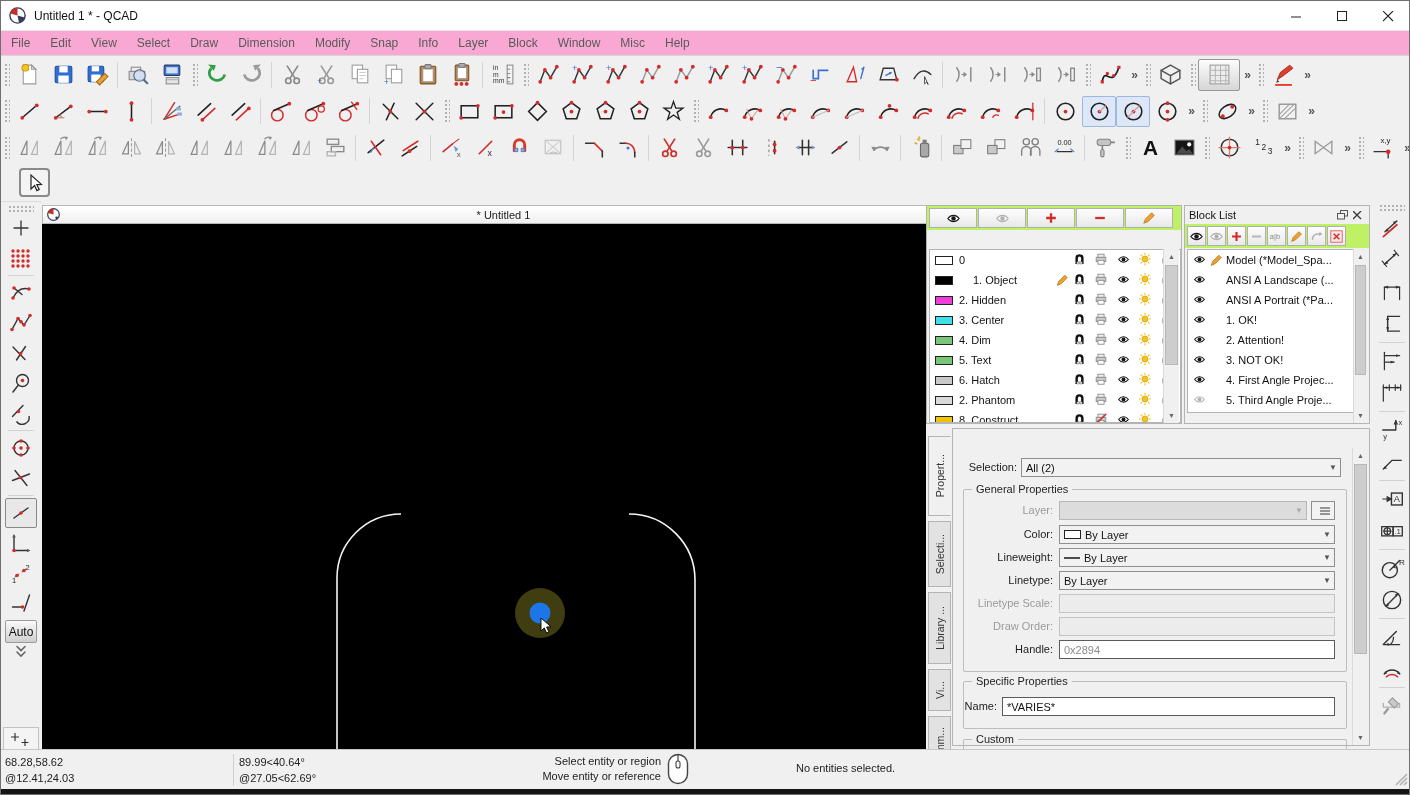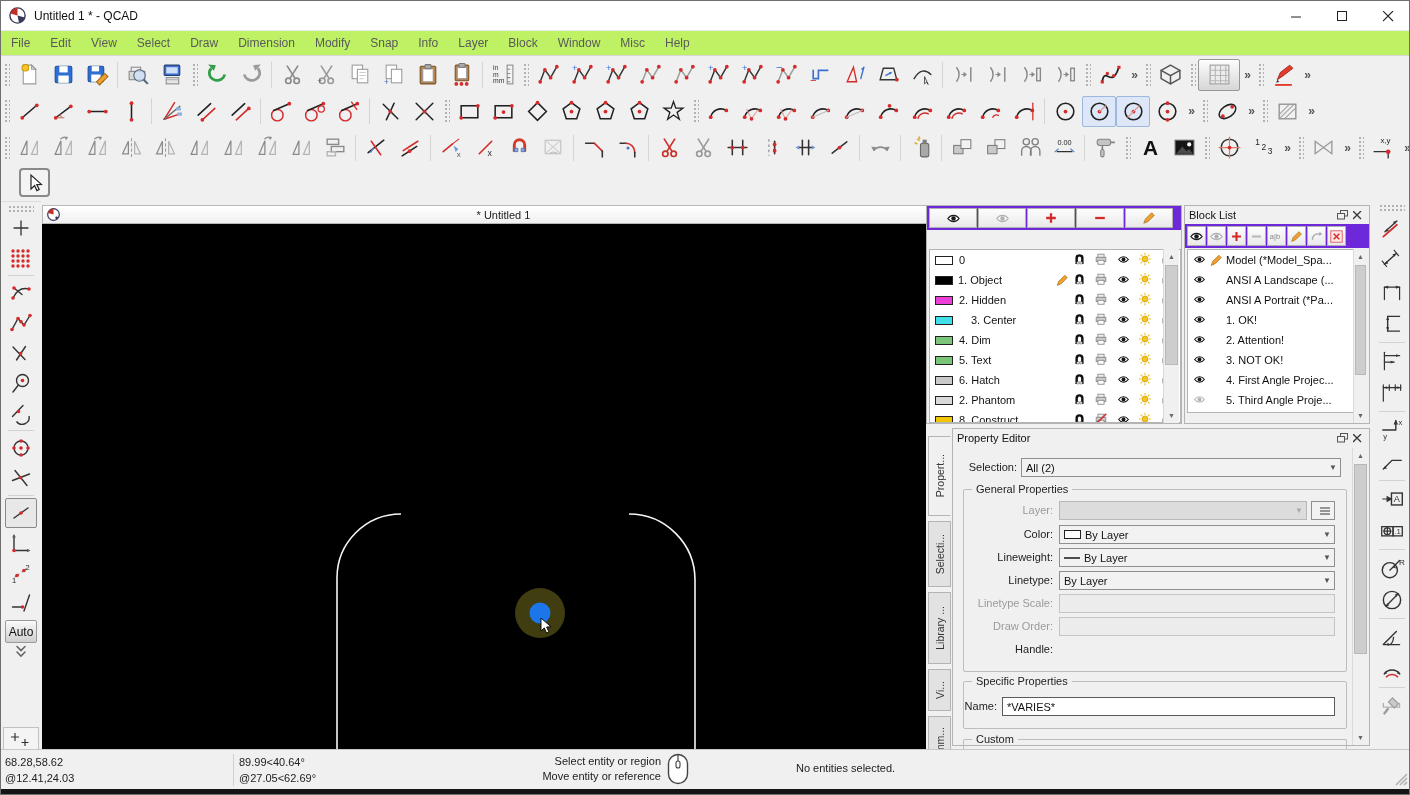--- a/index.html
+++ b/index.html
@@ -6,21 +6,21 @@
   html,body{background:#9a9a9a}
   body{font-family:"Liberation Sans",sans-serif;font-size:12px;color:#222}
   #win{position:relative;width:1410px;height:795px;background:#f0f0f0;border:1px solid #6f6f6f;overflow:hidden}
   .abs{position:absolute}
   
   #titlebar{left:0;top:0;width:1410px;height:30px;background:#ffffff;display:flex;align-items:center;border-bottom:1px solid #e8e8e8}
   #titlebar .ttext{margin-left:8px;font-size:12px;color:#111}
   .wbtns{position:absolute;right:0;top:0;height:30px;display:flex}
   .wbtn{width:46px;height:30px;display:flex;align-items:center;justify-content:center;color:#222}
   
-  #menubar{left:0;top:30px;width:1410px;height:25px;background:#bef264;display:flex;align-items:center;border-bottom:1px solid #d8d8d8}
+  #menubar{left:0;top:30px;width:1410px;height:25px;background:#f9a8d4;display:flex;align-items:center;border-bottom:1px solid #d8d8d8}
   .menu-item{padding:0 10px;font-size:12px;color:#5a5a5a;height:25px;line-height:25px}
   
   .tb-row{position:absolute;left:0;width:1410px;background:#f0f0f0;display:flex;align-items:center;overflow:hidden}
   .tb-handle{width:7px;height:26px;margin:0 2px;flex:none;background-image:radial-gradient(circle,#b2b2b2 1px,transparent 1.3px);background-size:4px 4px;background-position:1px 1px}
   .tb-sep{width:1px;height:26px;background:#d4d4d4;margin:0 3px;flex:none}
   .tb-btn{width:34px;height:31px;display:flex;align-items:center;justify-content:center;flex:none;border:1px solid transparent;border-radius:2px}
   .tb-btn svg{width:25px;height:25px}
   .tb-btn.hl{background:#dde7f7;border-color:#9db8dd}
   .tb-btn.big{width:42px;height:32px;background:linear-gradient(#fdfdfd,#d6d6d6);border:1px solid #979797}
   .tb-ovf{width:15px;color:#555;font-size:12px;font-weight:bold;flex:none;text-align:center}
@@ -38,21 +38,21 @@
   
   #subtitle{left:41px;top:204px;width:924px;height:19px;background:linear-gradient(#ffffff,#f0f0f0);border:1px solid #b8b8b8;display:flex;align-items:center}
   #subtitle .dt{flex:1;text-align:center;font-size:11px;color:#222}
   #subclose{width:15px;height:14px;background:#e7634e;border:1px solid #a93b28;border-radius:2px;margin-right:3px;display:flex;align-items:center;justify-content:center;color:#fff;font-size:9px;font-weight:bold;line-height:1}
   #canvas{left:41px;top:223px;width:884px;height:525px;background:#000;overflow:hidden}
   
   .panel{position:absolute;background:#f0f0f0;border:1px solid #b4b4b4}
   .ptitle{height:18px;display:flex;align-items:center;padding:0 4px;font-size:11px;color:#111;background:#f0f0f0}
   .ptitle .pt{flex:1}
   .pticon{width:15px;height:13px;display:flex;align-items:center;justify-content:center}
-  .ptool{display:flex;gap:1px;padding:2px 2px;background:#6d28d9}
+  .ptool{display:flex;gap:1px;padding:2px 2px;background:#bef264}
   .ptool .pbtn{height:20px;background:linear-gradient(#fdfdfd,#e9e9e9);border:1px solid #b0b0b0;display:flex;align-items:center;justify-content:center}
   .listbox{position:absolute;background:#fff;border:1px solid #b4b4b4;overflow:hidden}
   .lrow{height:20px;display:flex;align-items:center;font-size:11px;color:#111;position:relative}
   .vscroll{position:absolute;width:16px;background:#f0f0f0;border-left:1px solid #dadada}
   .vs-btn{height:15px;display:flex;align-items:center;justify-content:center;color:#666;font-size:7px}
   .vs-thumb{position:absolute;left:1px;width:13px;background:#cdcdcd;border:1px solid #b8b8b8}
   
   #proptabs{left:927px;top:427px;width:24px;height:318px}
   .vtab{position:absolute;left:0;width:23px;background:#e2e2e2;border:1px solid #b4b4b4;display:flex;align-items:center;justify-content:center}
   .vtab span{writing-mode:vertical-rl;transform:rotate(180deg);font-size:10.5px;color:#333;white-space:nowrap}
@@ -1173,21 +1173,21 @@
                 <path d="M8 1 v2.2 M8 12.8 V15 M1 8 h2.2 M12.8 8 H15 M3 3 l1.6 1.6 M11.4 11.4 L13 13 M13 3 l-1.6 1.6 M4.6 11.4 L3 13"></path>
               </g>
             </svg></span>
           <span style="width:20px;flex:none"><svg width="12" height="14" viewBox="0 0 16 16">
               <rect x="3.5" y="7" width="9" height="7" rx="1" fill="#cdcdcd" stroke="#979797"></rect>
               <path d="M5.5 7 V5.2 a2.5 2.5 0 0 1 5 0 V7" fill="none" stroke="#979797" stroke-width="1.6"></path>
             </svg></span>
         </div>
         <div class="lrow">
           <span style="margin-left:5px;width:18px;height:9px;border:1px solid #222;background:#000000;flex:none"></span>
-          <span style="margin-left:5px;flex:1;overflow:hidden;white-space:nowrap">1. Object</span>
+          <span style="margin-left:20px;flex:1;overflow:hidden;white-space:nowrap">1. Object</span>
           <span style="width:18px;flex:none;display:flex">
             <svg width="14" height="13" viewBox="0 0 16 16">
               <path d="M2 14 L4 9 L11.5 1.5 L14.5 4.5 L7 12 Z" fill="#f0a030" stroke="#a06a10" stroke-width=".8"></path>
             </svg>
           </span>
           <span style="width:21px;flex:none"><svg width="13" height="14" viewBox="0 0 16 16">
               <path d="M4.5 14 V7 a3.5 3.5 0 0 1 7 0 V14" fill="none" stroke="#111" stroke-width="3"></path>
               <path d="M4.5 14 v-2.6 h3 V14z M8.5 14 v-2.6 h3 V14z" fill="#fff" stroke="#111" stroke-width=".5"></path>
             </svg></span>
           <span style="width:22px;flex:none"><svg width="14" height="14" viewBox="0 0 16 16">
@@ -1233,21 +1233,21 @@
                 <path d="M8 1 v2.2 M8 12.8 V15 M1 8 h2.2 M12.8 8 H15 M3 3 l1.6 1.6 M11.4 11.4 L13 13 M13 3 l-1.6 1.6 M4.6 11.4 L3 13"></path>
               </g>
             </svg></span>
           <span style="width:20px;flex:none"><svg width="12" height="14" viewBox="0 0 16 16">
               <rect x="3.5" y="7" width="9" height="7" rx="1" fill="#cdcdcd" stroke="#979797"></rect>
               <path d="M5.5 7 V5.2 a2.5 2.5 0 0 1 5 0 V7" fill="none" stroke="#979797" stroke-width="1.6"></path>
             </svg></span>
         </div>
         <div class="lrow">
           <span style="margin-left:5px;width:18px;height:9px;border:1px solid #222;background:#42dfe8;flex:none"></span>
-          <span style="margin-left:18px;flex:1;overflow:hidden;white-space:nowrap">3. Center</span>
+          <span style="margin-left:6px;flex:1;overflow:hidden;white-space:nowrap">3. Center</span>
           <span style="width:18px;flex:none;display:flex"></span>
           <span style="width:21px;flex:none"><svg width="13" height="14" viewBox="0 0 16 16">
               <path d="M4.5 14 V7 a3.5 3.5 0 0 1 7 0 V14" fill="none" stroke="#111" stroke-width="3"></path>
               <path d="M4.5 14 v-2.6 h3 V14z M8.5 14 v-2.6 h3 V14z" fill="#fff" stroke="#111" stroke-width=".5"></path>
             </svg></span>
           <span style="width:22px;flex:none"><svg width="14" height="14" viewBox="0 0 16 16">
               <rect x="2.5" y="6" width="11" height="5" fill="#cfcfcf" stroke="#8a8a8a"></rect>
               <rect x="4.5" y="2.5" width="7" height="3.5" fill="#efefef" stroke="#8a8a8a"></rect>
               <rect x="4.5" y="9.5" width="7" height="4.5" fill="#fff" stroke="#8a8a8a"></rect>
             </svg></span>
@@ -1573,34 +1573,20 @@
       </div>
       <div class="vtab" style="top: 241px; height: 42px;">
         <span>Vi...</span>
       </div>
       <div class="vtab" style="top: 288px; height: 62px;">
         <span>Comm...</span>
       </div>
     </div>
 
   <div class="panel" id="proppanel" style="left:951px;top:427px;width:418px;height:318px">
-    <div class="ptitle">
-      <span class="pt">Property Editor</span>
-      <span class="pticon">
-          <svg width="11" height="10">
-            <rect x="3.5" y="0.5" width="7" height="5.5" fill="none" stroke="#555"></rect>
-            <rect x="0.5" y="3.5" width="7" height="5.5" fill="#f0f0f0" stroke="#555"></rect>
-          </svg>
-        </span>
-      <span class="pticon">
-          <svg width="9" height="9">
-            <path d="M0 0 L8 8 M8 0 L0 8" stroke="#333" stroke-width="1.3"></path>
-          </svg>
-        </span>
-    </div>
 
     <span class="flabel" style="left:8px;top:32px;width:56px">Selection:</span>
     <div class="combo" style="left:68px;top:29px;width:320px">
       <span>All (2)</span>
         <span class="carr">▼</span>
     </div>
 
     <div class="grp" style="left:10px;top:60px;width:384px;height:183px">
       <span class="grp-title">General Properties</span>
     </div>
@@ -1630,20 +1616,23 @@
     <span class="flabel" style="left:0;top:145px;width:100px">Linetype:</span>
     <div class="combo" style="left:106px;top:142px;width:276px">
       <span>By Layer</span>
         <span class="carr">▼</span>
     </div>
     <span class="flabel dis" style="left:0;top:168px;width:100px">Linetype Scale:</span>
     <div class="tinput dis" style="left:106px;top:165px;width:276px"></div>
     <span class="flabel dis" style="left:0;top:191px;width:100px">Draw Order:</span>
     <div class="tinput dis" style="left:106px;top:188px;width:276px"></div>
     <span class="flabel" style="left:0;top:214px;width:100px">Handle:</span>
+    <div class="tinput gray" style="left:106px;top:211px;width:276px">
+        <span>0x2894</span>
+      </div>
 
     <div class="grp" style="left:10px;top:252px;width:384px;height:48px">
       <span class="grp-title">Specific Properties</span>
     </div>
     <span class="flabel" style="left:0;top:271px;width:44px">Name:</span>
     <div class="tinput" style="left:49px;top:268px;width:333px">
         <span>*VARIES*</span>
       </div>
 
     <div class="grp" style="left:10px;top:310px;width:384px;height:14px;border-bottom:none">

